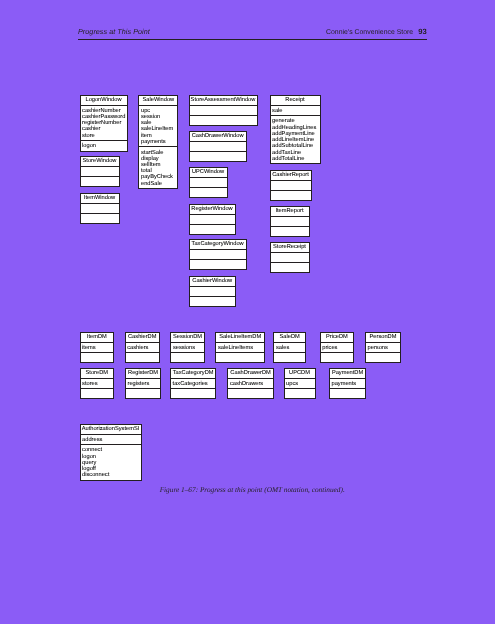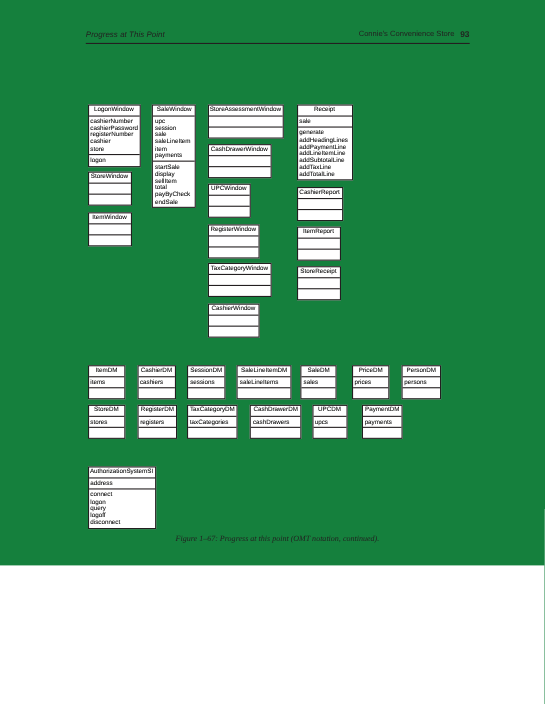--- a/index.html
+++ b/index.html
@@ -3,37 +3,37 @@
 <meta charset="utf-8">
 <title>Progress at This Point</title>
 <style>
   html, body { margin:0; padding:0; }
   body {
     width:495px; height:640px; background:#ffffff;
     font-family:"Liberation Sans", sans-serif;
     -webkit-font-smoothing:antialiased;
     text-rendering:geometricPrecision;
   }
-  #page { position:relative; width:495px; height:514px; overflow:hidden;
-          background:#15803d; }
+  #page { position:relative; width:495px; height:624px; overflow:hidden;
+          background:#8b5cf6; }
 
   
   #header-rule {
     position:absolute; left:77.6px; top:38.9px; width:349.9px; height:1.2px;
     background:#231f20;
   }
   #header-left {
     position:absolute; left:78px; top:26.6px;
     font-style:italic; font-size:7.2px; color:#231f20;
     letter-spacing:0.05px; white-space:nowrap;
   }
   #header-right {
     position:absolute; right:68.2px; top:26.9px;
     font-size:6.9px; color:#231f20; white-space:nowrap;
-    display:flex; align-items:center; gap:5.2px;
+    display:flex; align-items:flex-end; gap:5.2px;
   }
   #page-number { font-size:7.6px; font-weight:bold; color:#231f20; white-space:nowrap; }
 
   
   #diagram { position:absolute; left:0; top:0; width:495px; height:495px; }
 
   .cls {
     position:absolute; box-sizing:border-box;
     border:0.7px solid #231f20; background:#ffffff;
     font-size:5.7px; color:#000000; -webkit-text-stroke:0.055px #000000;

